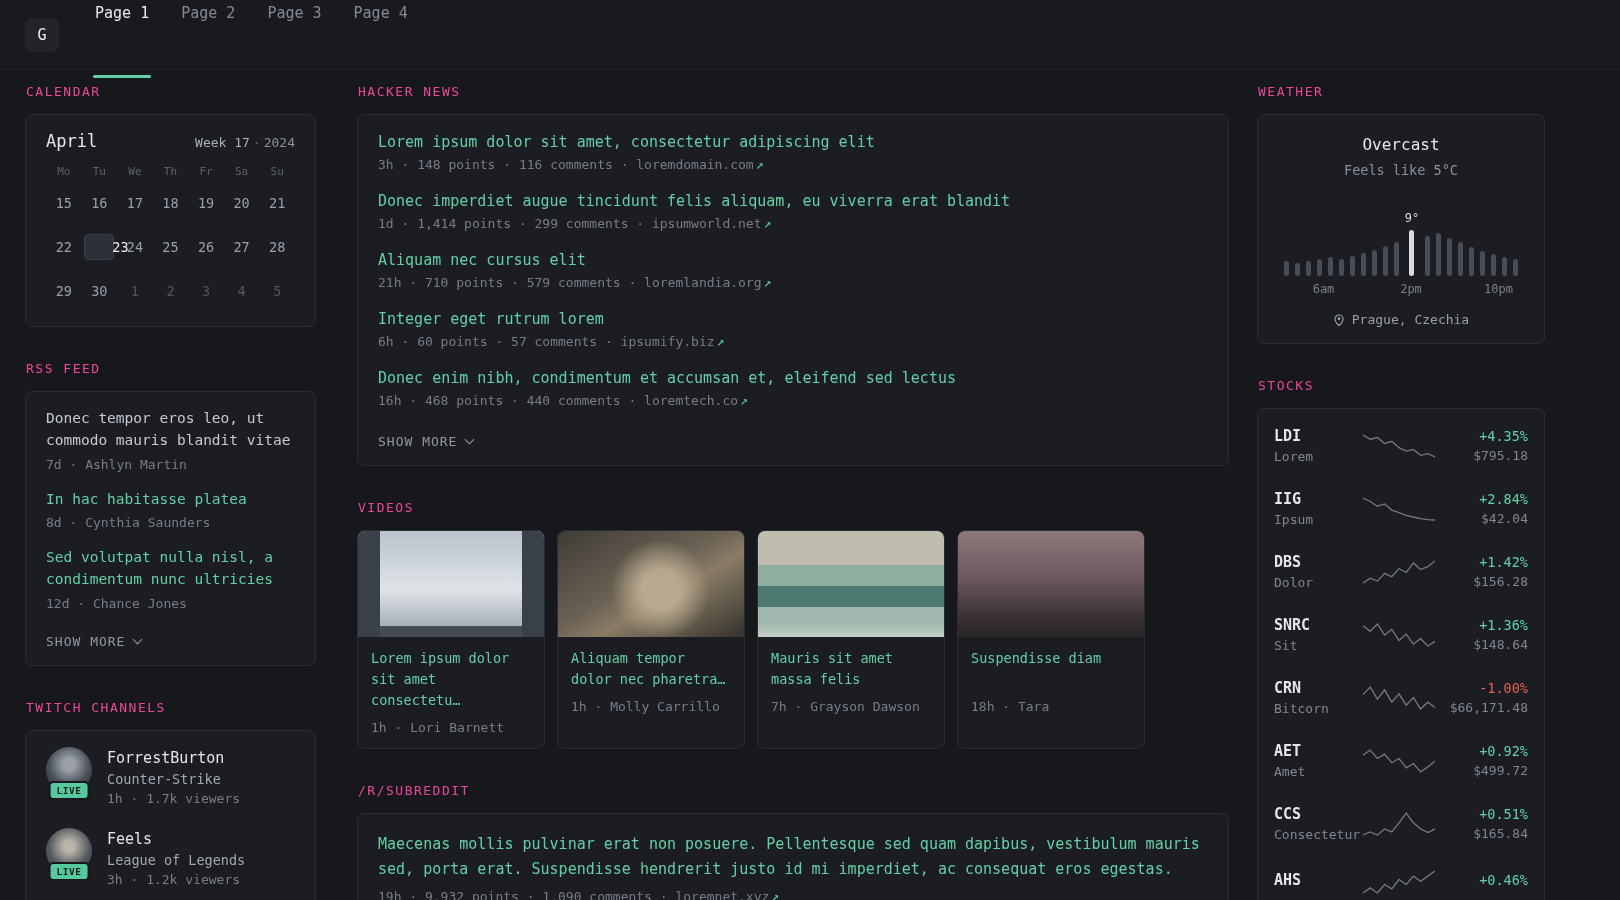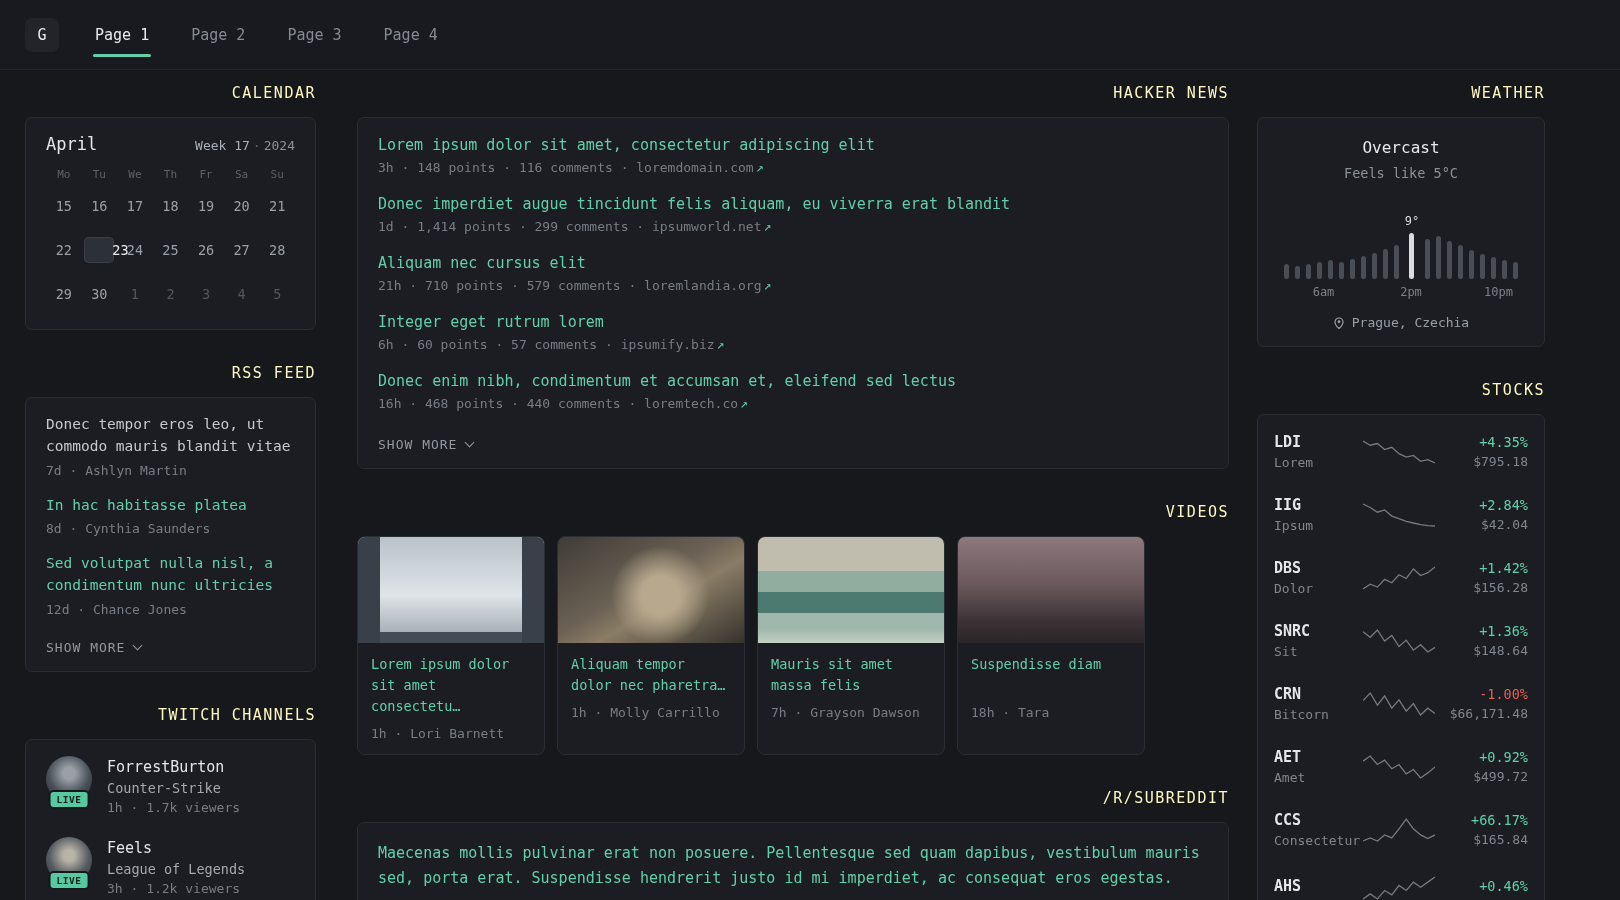--- a/index.html
+++ b/index.html
@@ -9,33 +9,33 @@
     background:#17181c; color:#d7dade;
     font-family:"DejaVu Sans Mono","Liberation Mono",monospace;
     font-size:14px;
   }
   
   header { display:flex; align-items:center; height:70px; padding:0 25px;
     border-bottom:1px solid #24262c; background:#191a1f; }
   .logo { width:34px; height:34px; border-radius:7px; background:#22242a;
     color:#eceef0; font-size:15px; display:flex; align-items:center; justify-content:center;
     margin-right:34px; cursor:pointer; }
-  .tabs { display:flex; gap:38px; align-items:center; height:100%; }
+  .tabs { display:flex; gap:28px; height:100%; }
   .tab { position:relative; color:#868b93; font-size:15px; padding:4px 2px; cursor:pointer; }
   .tab.active { color:#e9ebee; }
   .tab.active::after { content:""; position:absolute; left:0; right:0; bottom:-9px;
     height:3px; border-radius:2px; background:#63cfa8; }
   
   main { display:flex; padding:14px 25px 0; align-items:flex-start; }
   .col-left { width:291px; margin-right:41px; flex-shrink:0; }
   .col-mid { width:872px; margin-right:28px; flex-shrink:0; overflow:hidden; }
   .col-right { width:288px; flex-shrink:0; }
   .widget { margin-bottom:34px; }
-  .widget-title { font-size:15px; font-weight:400; letter-spacing:1.5px;
-    color:#fef9c3; margin:0 0 15px 1px;text-align:right; }
+  .widget-title { font-size:13px; font-weight:400; letter-spacing:1.5px;
+    color:#ec4899; margin:0 0 15px 1px; }
   .panel { background:#1b1d22; border:1px solid #2a2d34; border-radius:7px; padding:16px 20px; }
   
   .cal-header { display:flex; justify-content:space-between; align-items:baseline; margin-bottom:14px;gap:20px; }
   .cal-month { font-size:17px; color:#e4e6e9; }
   .cal-meta { font-size:13px; color:#aab0b7; }
   .cal-meta .sep { color:#5f646c; margin:0 3px; }
   .cal-meta .year { color:#8c9199; }
   .cal-grid { display:grid; grid-template-columns:repeat(7,1fr); row-gap:6px;
     text-align:center; align-items:center; }
   .cal-wd { font-size:11px; color:#5c6168; padding-bottom:6px; }
@@ -509,21 +509,21 @@
           <div class="stock-left">
             <div class="stock-sym">CCS</div>
             <div class="stock-name">Consectetur</div>
           </div>
           <div class="stock-spark">
               <svg width="72" height="28">
                 <polyline points="0.0,25.0 7.2,21.9 14.4,25.0 21.6,18.9 28.8,21.9 36.0,12.8 43.2,3.0 50.4,12.8 57.6,18.9 64.8,22.6 72.0,18.9" fill="none" stroke="#757a82" stroke-width="1.3"></polyline>
               </svg>
             </div>
           <div class="stock-right">
-            <div class="stock-change up">+66.17%</div>
+            <div class="stock-change up">+0.51%</div>
             <div class="stock-price">$165.84</div>
           </div>
         </div>
 
         <div class="stock-row">
           <div class="stock-left">
             <div class="stock-sym">AHS</div>
             <div class="stock-name"></div>
           </div>
           <div class="stock-spark">

